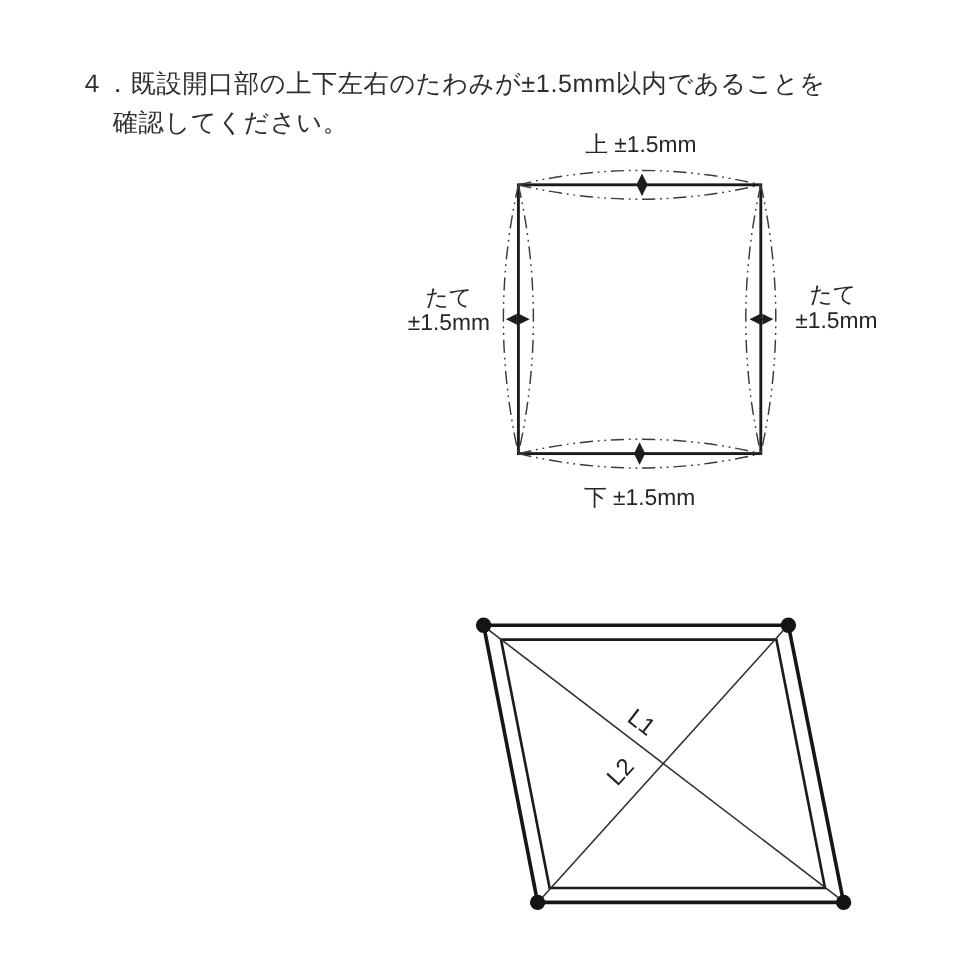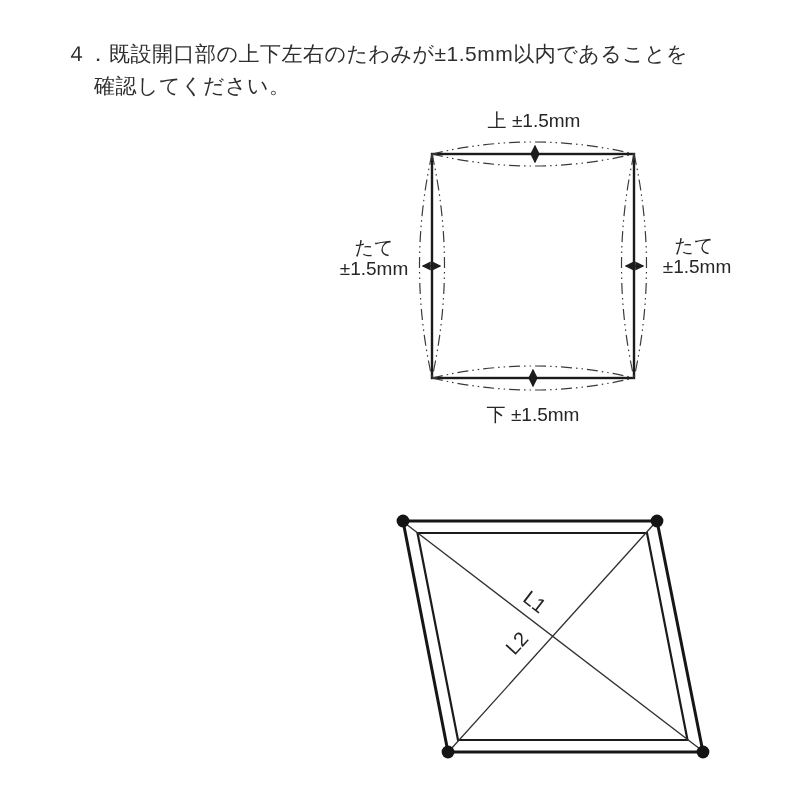--- a/index.html
+++ b/index.html
@@ -6,20 +6,21 @@
   body{
     width:800px;height:800px;background:#ffffff;
     font-family:"Liberation Sans","DejaVu Sans",sans-serif;
     overflow:hidden;
   }
   .page{position:relative;width:800px;height:800px;background:#ffffff;}
   .hline{
     position:absolute;white-space:nowrap;
     color:#2e2e2e;font-size:21px;letter-spacing:0.5px;
     font-weight:500;
+    margin-top:16px;
   }
   .h4l1{left:66px;top:40px;}
   .h4l2{left:94px;top:72px;}
   .h5l1{left:66px;top:469px;}
   svg{position:absolute;display:block;}
   .svg1{left:320px;top:100px;}
   .svg2{left:375px;top:495px;}
   .frame-solid{fill:none;stroke:#1b1b1b;stroke-width:2.4;}
   .dashdot{
     fill:none;stroke:#3a3a3a;stroke-width:1.2;

